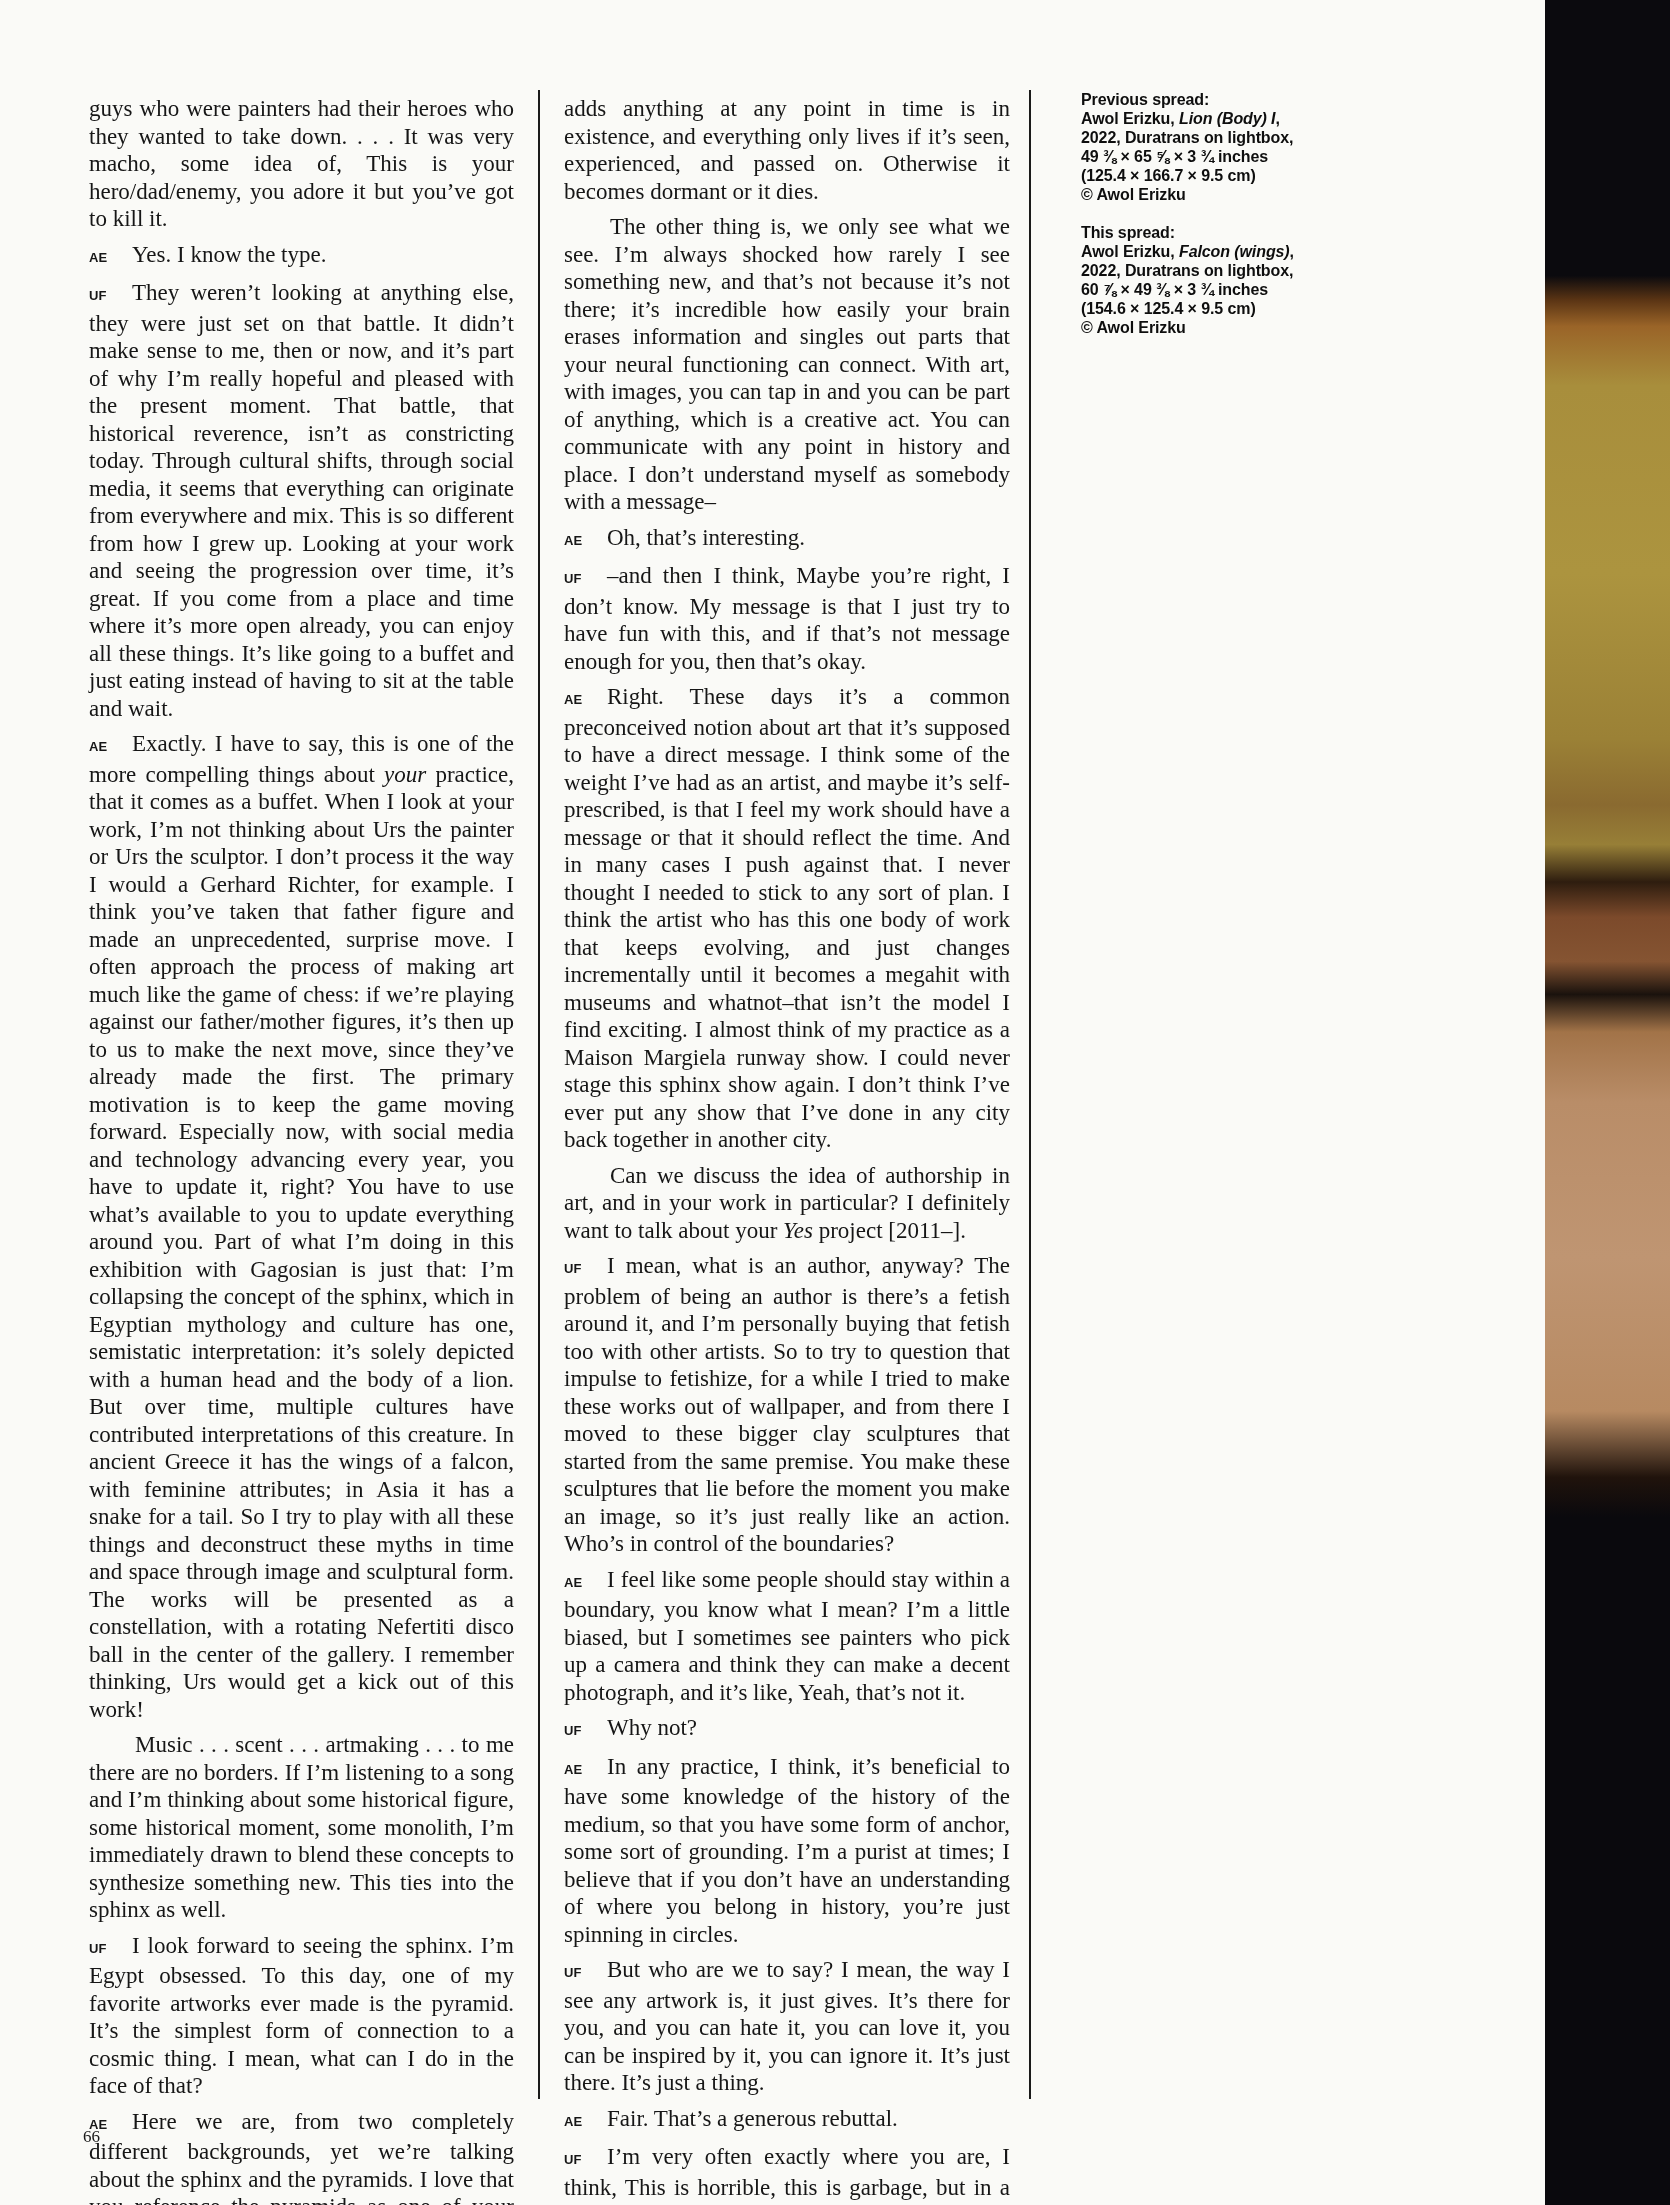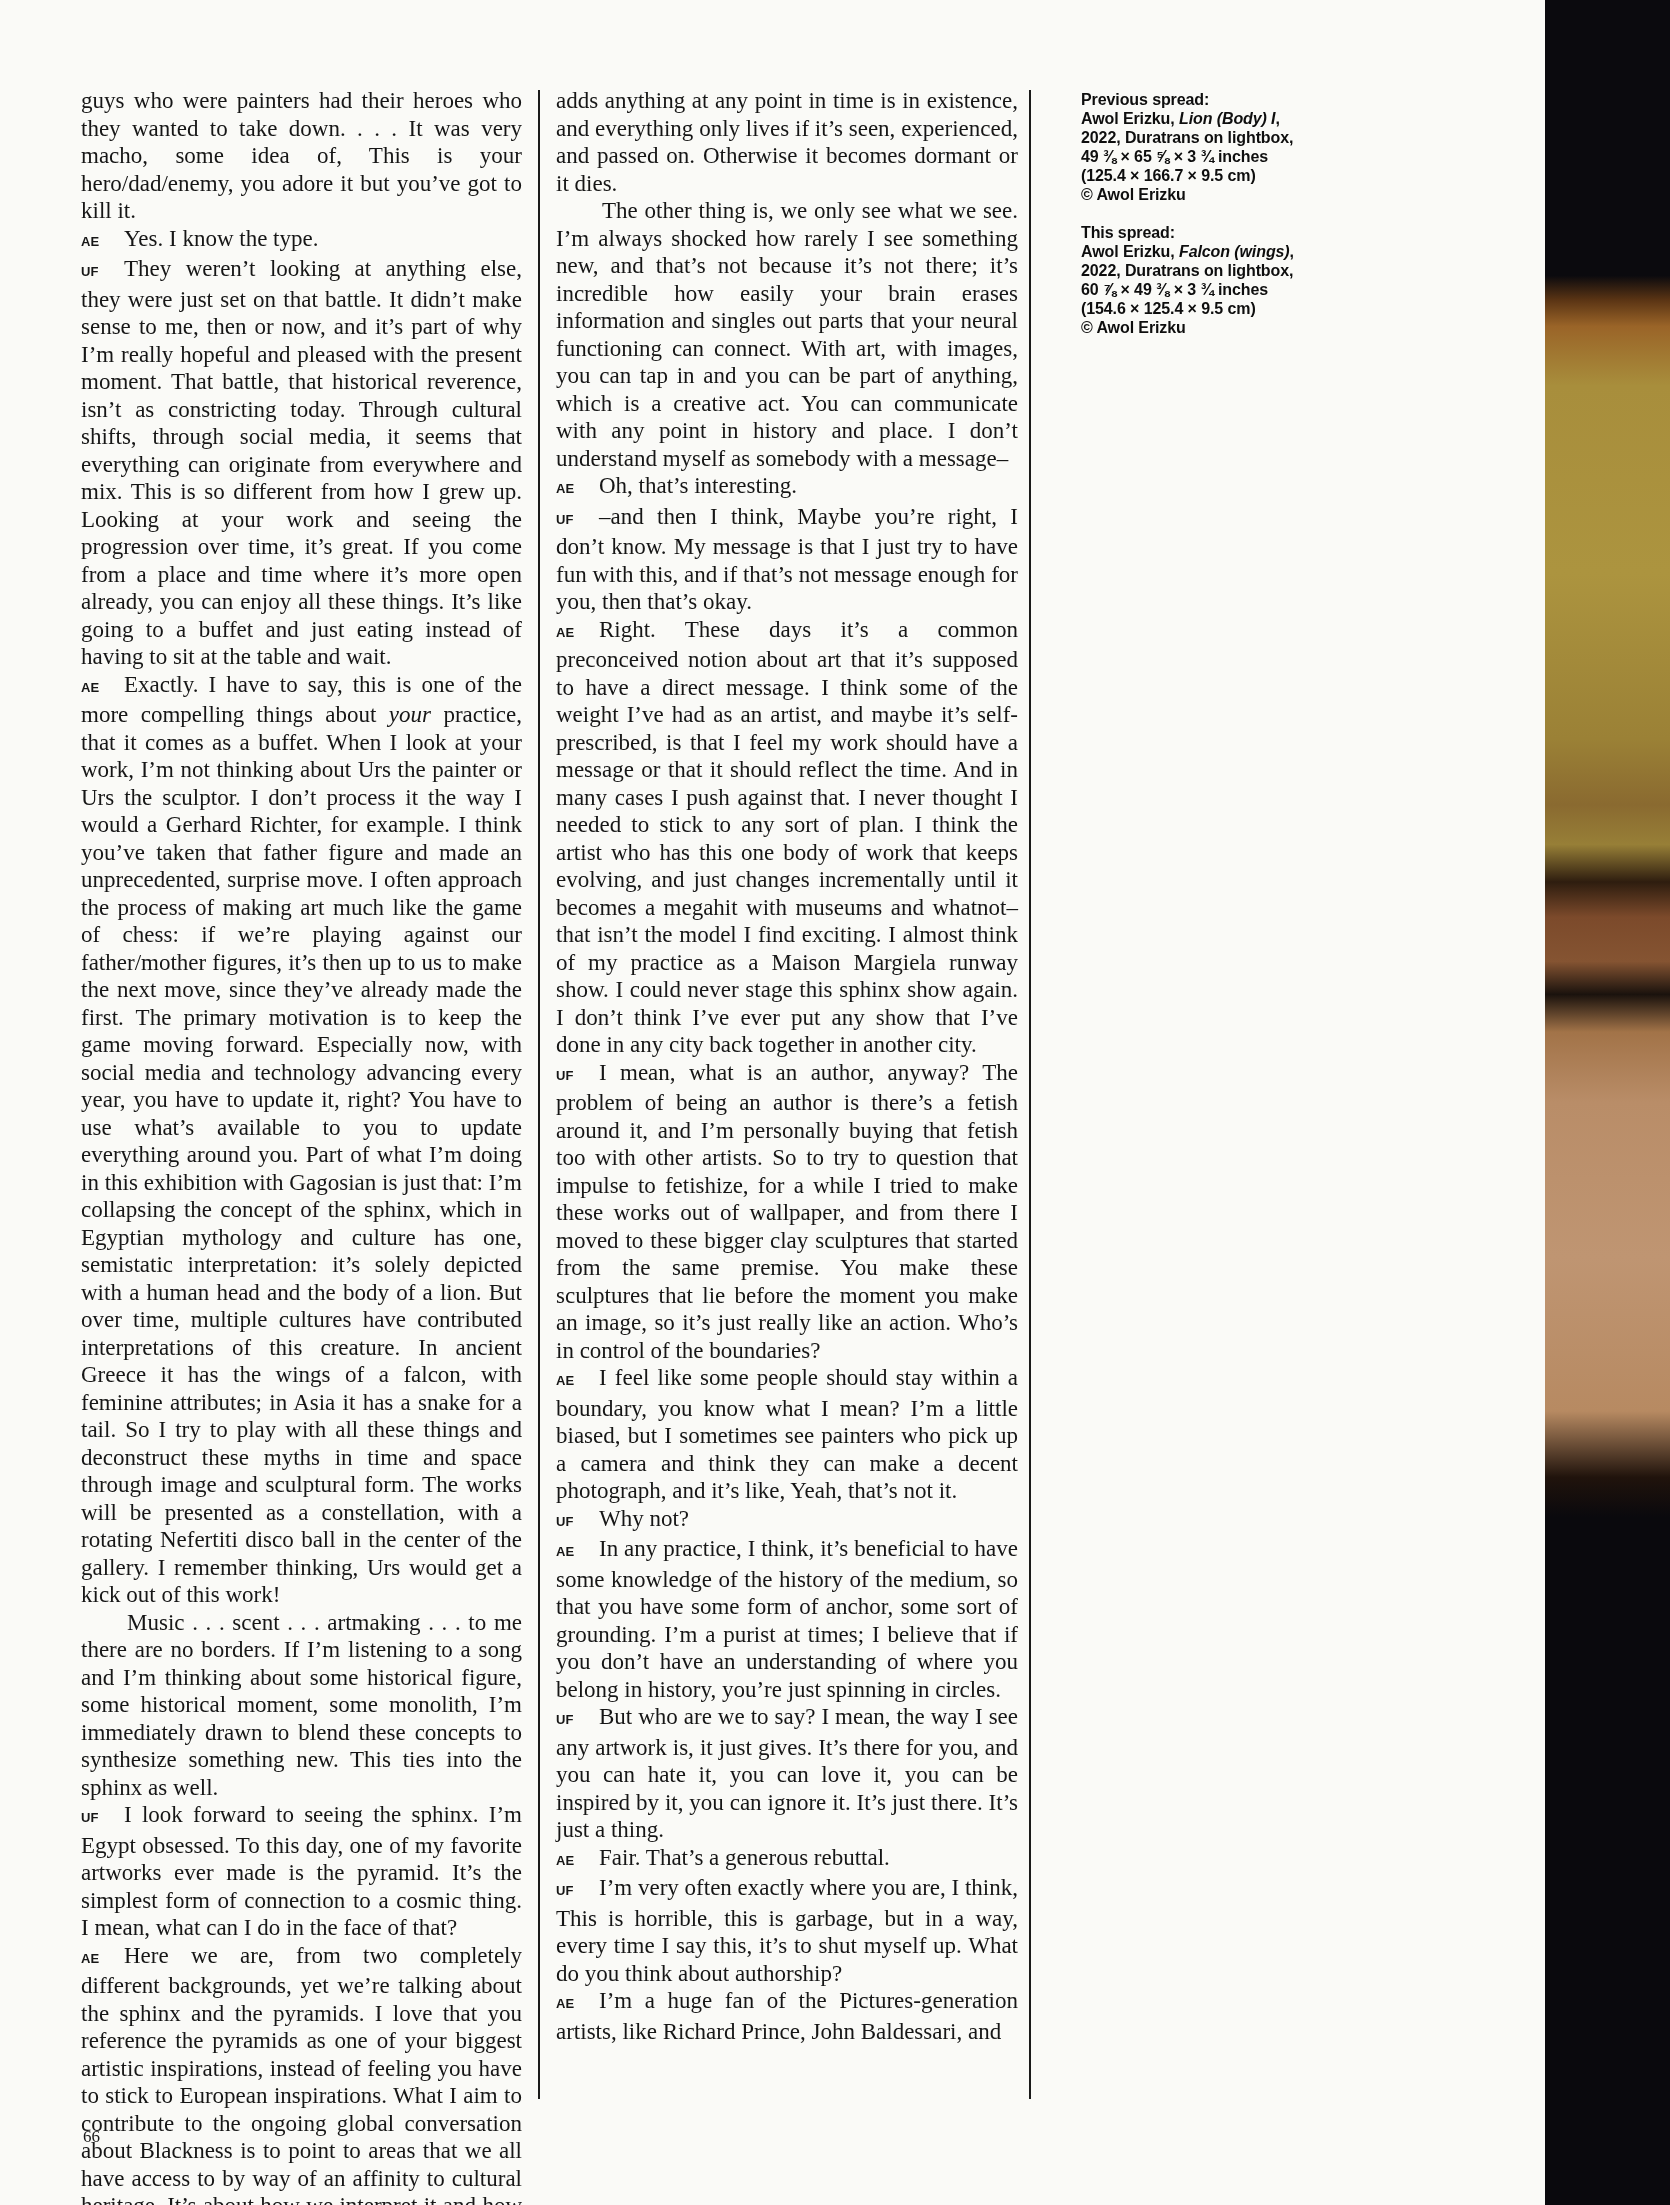--- a/index.html
+++ b/index.html
@@ -7,21 +7,21 @@
     width:1671px;height:2205px;position:relative;overflow:hidden;
     background:#fafaf7;color:#161616;
     font-family:"Liberation Serif",serif;
   }
   .col{position:absolute;top:87px;font-size:23px;line-height:27.5px;text-align:justify;}
   #col1{left:81px;width:441px;}
   #col2{left:556px;width:462px;}
   .vrule{position:absolute;top:90px;height:2009px;width:1.5px;background:#1a1a1a;}
   #rule1{left:538px;}
   #rule2{left:1029px;}
-  p{margin:0;}
+  p{margin:8px;}
   .para{text-indent:46px;}
   .speaker{
     display:inline-block;width:43px;
     font-family:"Liberation Sans",sans-serif;font-weight:700;
     font-size:13px;letter-spacing:0.2px;
   }
   #sidebar{
     position:absolute;left:1081px;top:90px;width:288px;
     font-family:"Liberation Sans",sans-serif;font-weight:700;
     font-size:16px;line-height:19px;letter-spacing:-0.1px;color:#0e0e0e;
@@ -43,20 +43,21 @@
       <p class="turn"><span class="speaker">UF</span>I look forward to seeing the sphinx. I’m Egypt obsessed. To this day, one of my favorite artworks ever made is the pyramid. It’s the simplest form of connection to a cosmic thing. I mean, what can I do in the face of that?</p>
       <p class="turn"><span class="speaker">AE</span>Here we are, from two completely different backgrounds, yet we’re talking about the sphinx and the pyramids. I love that you reference the pyramids as one of your biggest artistic inspirations, instead of feeling you have to stick to European inspirations. What I aim to contribute to the ongoing global conversation about Blackness is to point to areas that we all have access to by way of an affinity to cultural heritage. It’s about how we interpret it and how we bring our own twist to it, how we update it, which, again, I feel you do so freely, and it’s admirable. What’s the secret?</p>
     </div>
   <div class="vrule" id="rule1"></div>
   <div class="col" id="col2">
       <p class="cont">adds anything at any point in time is in existence, and everything only lives if it’s seen, experienced, and passed on. Otherwise it becomes dormant or it dies.</p>
       <p class="para">The other thing is, we only see what we see. I’m always shocked how rarely I see something new, and that’s not because it’s not there; it’s incredible how easily your brain erases information and singles out parts that your neural functioning can connect. With art, with images, you can tap in and you can be part of anything, which is a creative act. You can communicate with any point in history and place. I don’t understand myself as somebody with a message–</p>
       <p class="turn"><span class="speaker">AE</span>Oh, that’s interesting.</p>
       <p class="turn"><span class="speaker">UF</span>–and then I think, Maybe you’re right, I don’t know. My message is that I just try to have fun with this, and if that’s not message enough for you, then that’s okay.</p>
       <p class="turn"><span class="speaker">AE</span>Right. These days it’s a common preconceived notion about art that it’s supposed to have a direct message. I think some of the weight I’ve had as an artist, and maybe it’s self-prescribed, is that I feel my work should have a message or that it should reflect the time. And in many cases I push against that. I never thought I needed to stick to any sort of plan. I think the artist who has this one body of work that keeps evolving, and just changes incrementally until it becomes a megahit with museums and whatnot–that isn’t the model I find exciting. I almost think of my practice as a Maison Margiela runway show. I could never stage this sphinx show again. I don’t think I’ve ever put any show that I’ve done in any city back together in another city.</p>
+      <p class="para">Can we discuss the idea of authorship in art, and in your work in particular? I definitely want to talk about your <i>Yes</i> project [2011–].</p>
       <p class="turn"><span class="speaker">UF</span>I mean, what is an author, anyway? The problem of being an author is there’s a fetish around it, and I’m personally buying that fetish too with other artists. So to try to question that impulse to fetishize, for a while I tried to make these works out of wallpaper, and from there I moved to these bigger clay sculptures that started from the same premise. You make these sculptures that lie before the moment you make an image, so it’s just really like an action. Who’s in control of the boundaries?</p>
       <p class="turn"><span class="speaker">AE</span>I feel like some people should stay within a boundary, you know what I mean? I’m a little biased, but I sometimes see painters who pick up a camera and think they can make a decent photograph, and it’s like, Yeah, that’s not it.</p>
       <p class="turn"><span class="speaker">UF</span>Why not?</p>
       <p class="turn"><span class="speaker">AE</span>In any practice, I think, it’s beneficial to have some knowledge of the history of the medium, so that you have some form of anchor, some sort of grounding. I’m a purist at times; I believe that if you don’t have an understanding of where you belong in history, you’re just spinning in circles.</p>
       <p class="turn"><span class="speaker">UF</span>But who are we to say? I mean, the way I see any artwork is, it just gives. It’s there for you, and you can hate it, you can love it, you can be inspired by it, you can ignore it. It’s just there. It’s just a thing.</p>
       <p class="turn"><span class="speaker">AE</span>Fair. That’s a generous rebuttal.</p>
       <p class="turn"><span class="speaker">UF</span>I’m very often exactly where you are, I think, This is horrible, this is garbage, but in a way, every time I say this, it’s to shut myself up. What do you think about authorship?</p>
       <p class="turn"><span class="speaker">AE</span>I’m a huge fan of the Pictures-generation artists, like Richard Prince, John Baldessari, and</p>
     </div>
   <div class="vrule" id="rule2"></div>

